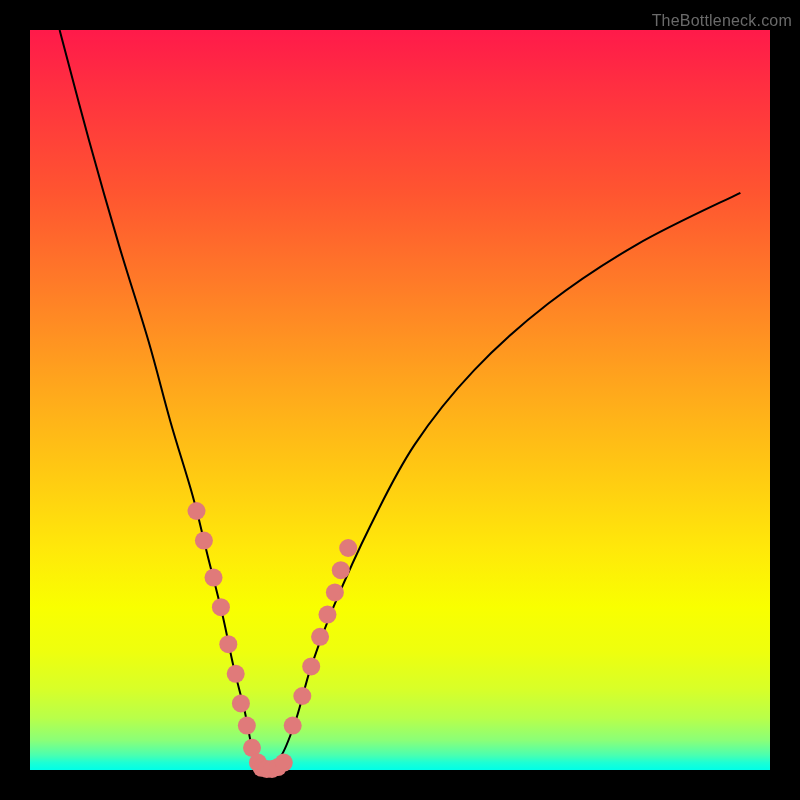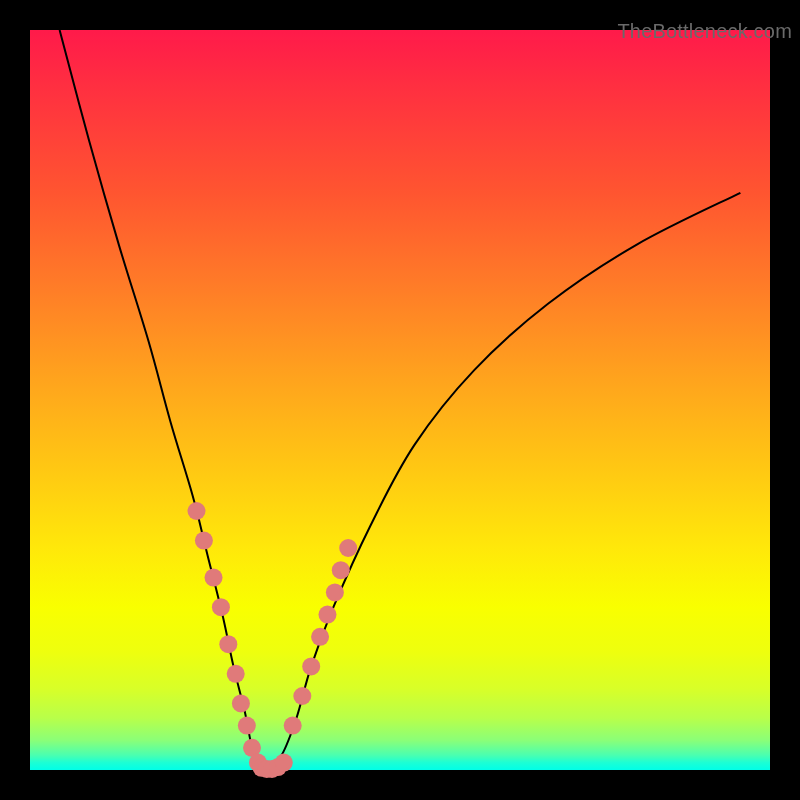--- a/index.html
+++ b/index.html
@@ -36,24 +36,24 @@
       #d8ff28 89%,
       #b8ff4a 93%,
       #8aff78 96%,
       #4affb0 98%,
       #1cffd4 99%,
       #00ffe8 100%
     );
   }
   .watermark {
     position: absolute;
-    top: 20px;
+    top: 12px;
     right: 8px;
     color: #6a6a6a;
-    font-size: 20px;
+    font-size: 16px;
     font-weight: 500;
     letter-spacing: 0.2px;
     user-select: none;
   }
   svg.curve {
     position: absolute;
     left: 0;
     top: 0;
     width: 740px;
     height: 740px;

